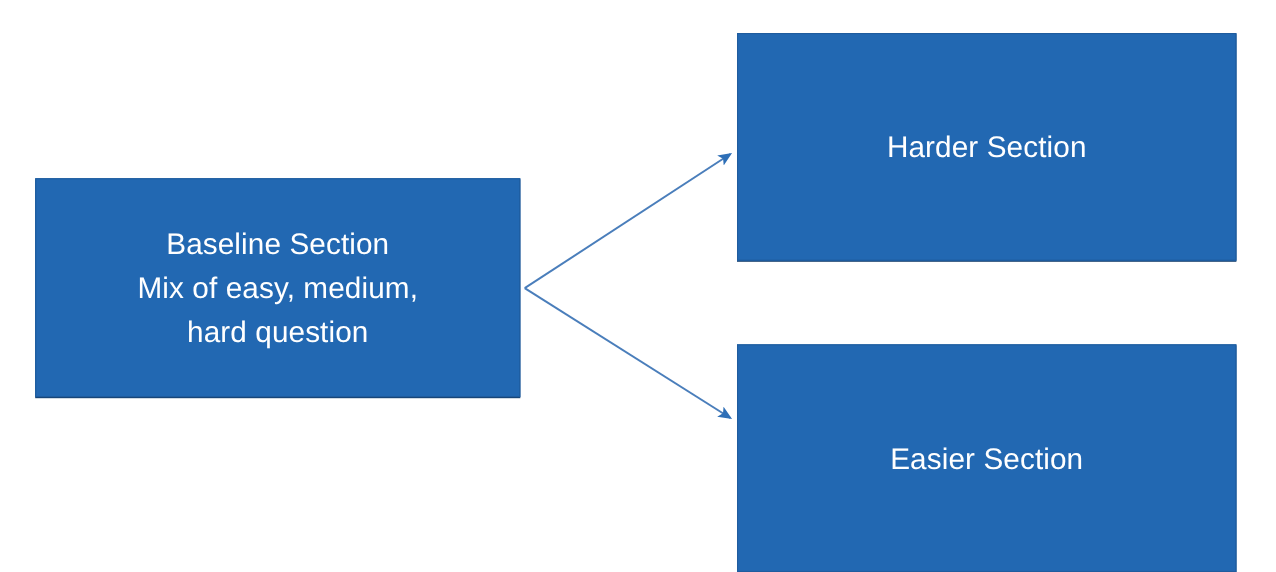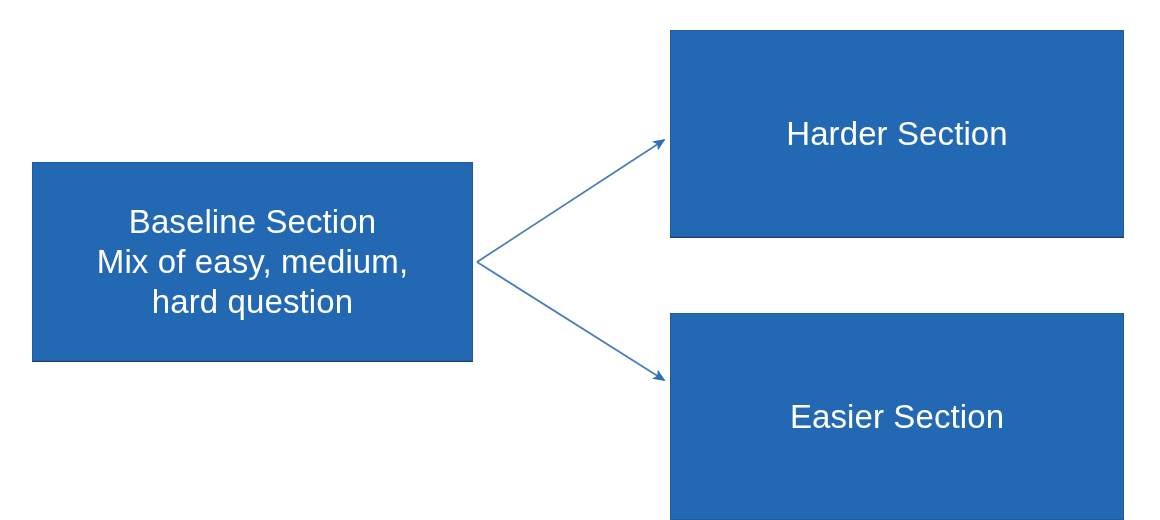--- a/index.html
+++ b/index.html
@@ -22,21 +22,21 @@
     position: absolute;
     box-sizing: border-box;
     display: flex;
     align-items: center;
     justify-content: center;
     text-align: center;
     color: #ffffff;
     background: #2268B2;
     border: 1px solid #1F5C9E;
     box-shadow: 0 1px 0 0 #17416f;
-    font-size: 33px;
+    font-size: 27px;
     line-height: 40px;
     font-weight: normal;
     letter-spacing: 0.1px;
     user-select: none;
   }
   .node-label {
     display: block;
     padding: 0 10px;
     white-space: pre-line;
   }

